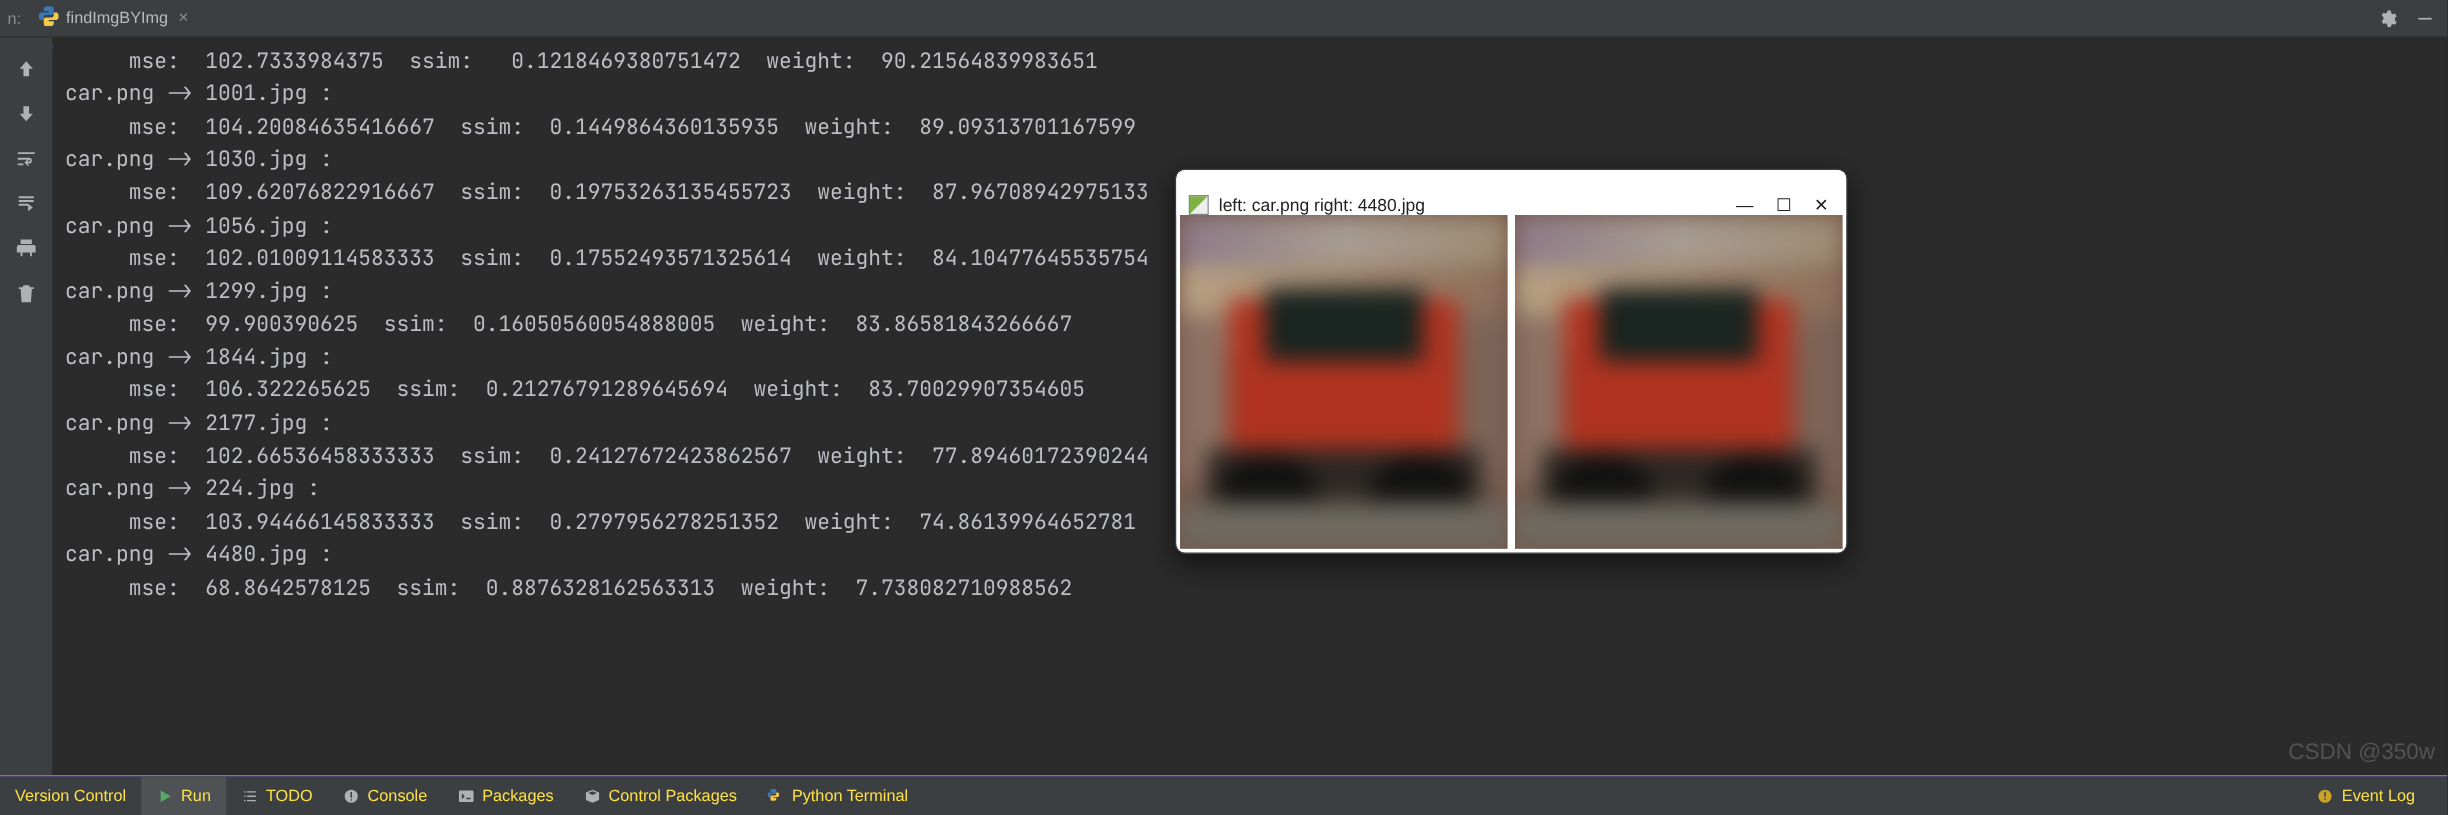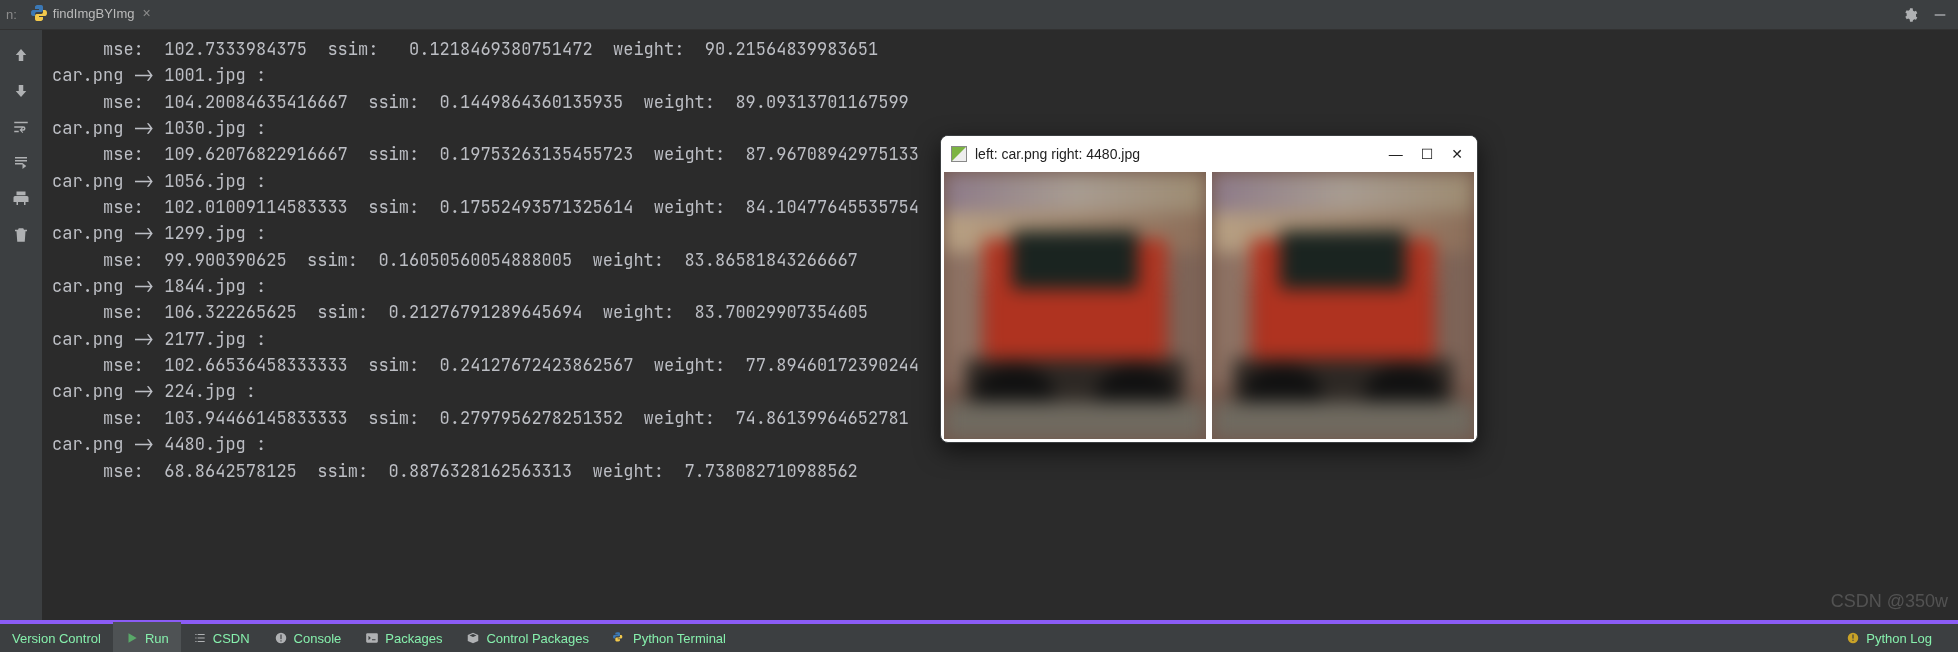--- a/index.html
+++ b/index.html
@@ -95,26 +95,26 @@
     color: #bcbec4;
     line-height: 1.55;
     white-space: pre;
     overflow: hidden;
   }
   .bottom-bar {
     position: absolute;
     left: 0; right: 0; bottom: 0;
     height: 32px;
     background: #3c3f41;
-    border-top: 4px solid #8b5cf6;
+    border-top: 1px solid #8b5cf6;
     display: flex;
     align-items: center;
     justify-content: space-between;
     font-size: 13px;
-    color: #86efac;
+    color: #fde047;
   }
   .bottom-left { display: flex; align-items: center; }
   .bottom-item {
     display: flex;
     align-items: center;
     padding: 0 12px;
     height: 32px;
     cursor: pointer;
     gap: 6px;
   }
@@ -144,21 +144,21 @@
     border-radius: 8px;
     box-shadow: 0 8px 24px rgba(0,0,0,0.6);
     display: flex;
     flex-direction: column;
     overflow: hidden;
     border: 1px solid #3c3f41;
   }
   .popup-titlebar {
     height: 36px;
     display: flex;
-    align-items: center;
+    align-items: flex-end;
     justify-content: space-between;
     padding: 0 10px;
     background: #fff;
   }
   .popup-title-left { display:flex; align-items:center; gap:8px; }
   .popup-title { color: #222; font-size: 14px; }
   .popup-controls { display:flex; align-items:center; gap:18px; margin-right:4px;}
   .popup-controls span { color:#222; font-size:14px; cursor:pointer; font-family: Arial; }
   .popup-body {
     flex: 1;
@@ -329,21 +329,21 @@
     <div class="bottom-item active">
       <svg viewBox="0 0 24 24">
           <path class="fill-green" d="M6 4l14 8-14 8z"></path>
         </svg>
       <span>Run</span>
     </div>
     <div class="bottom-item">
       <svg viewBox="0 0 24 24">
           <path class="fill-gray" d="M4 5h2v2H4zM8 5h12v2H8zM4 11h2v2H4zM8 11h12v2H8zM4 17h2v2H4zM8 17h12v2H8z"></path>
         </svg>
-      <span>CSDN</span>
+      <span>TODO</span>
     </div>
     <div class="bottom-item">
       <svg viewBox="0 0 24 24">
           <circle class="fill-gray" cx="12" cy="12" r="9"></circle>
           <rect fill="#3c3f41" x="11" y="6" width="2" height="8"></rect>
           <rect fill="#3c3f41" x="11" y="16" width="2" height="2"></rect>
         </svg>
       <span>Console</span>
     </div>
     <div class="bottom-item">
@@ -367,18 +367,18 @@
       <span>Python Terminal</span>
     </div>
   </div>
   <div class="bottom-right">
     <div class="bottom-item">
       <svg viewBox="0 0 24 24">
           <circle class="fill-yellow" cx="12" cy="12" r="9"></circle>
           <rect fill="#3c3f41" x="11" y="6" width="2" height="7"></rect>
           <rect fill="#3c3f41" x="11" y="15" width="2" height="2"></rect>
         </svg>
-      <span>Python Log</span>
+      <span>Event Log</span>
     </div>
   </div>
 </div>
 
 <div class="watermark">CSDN @350w</div>
 
 </body></html>

